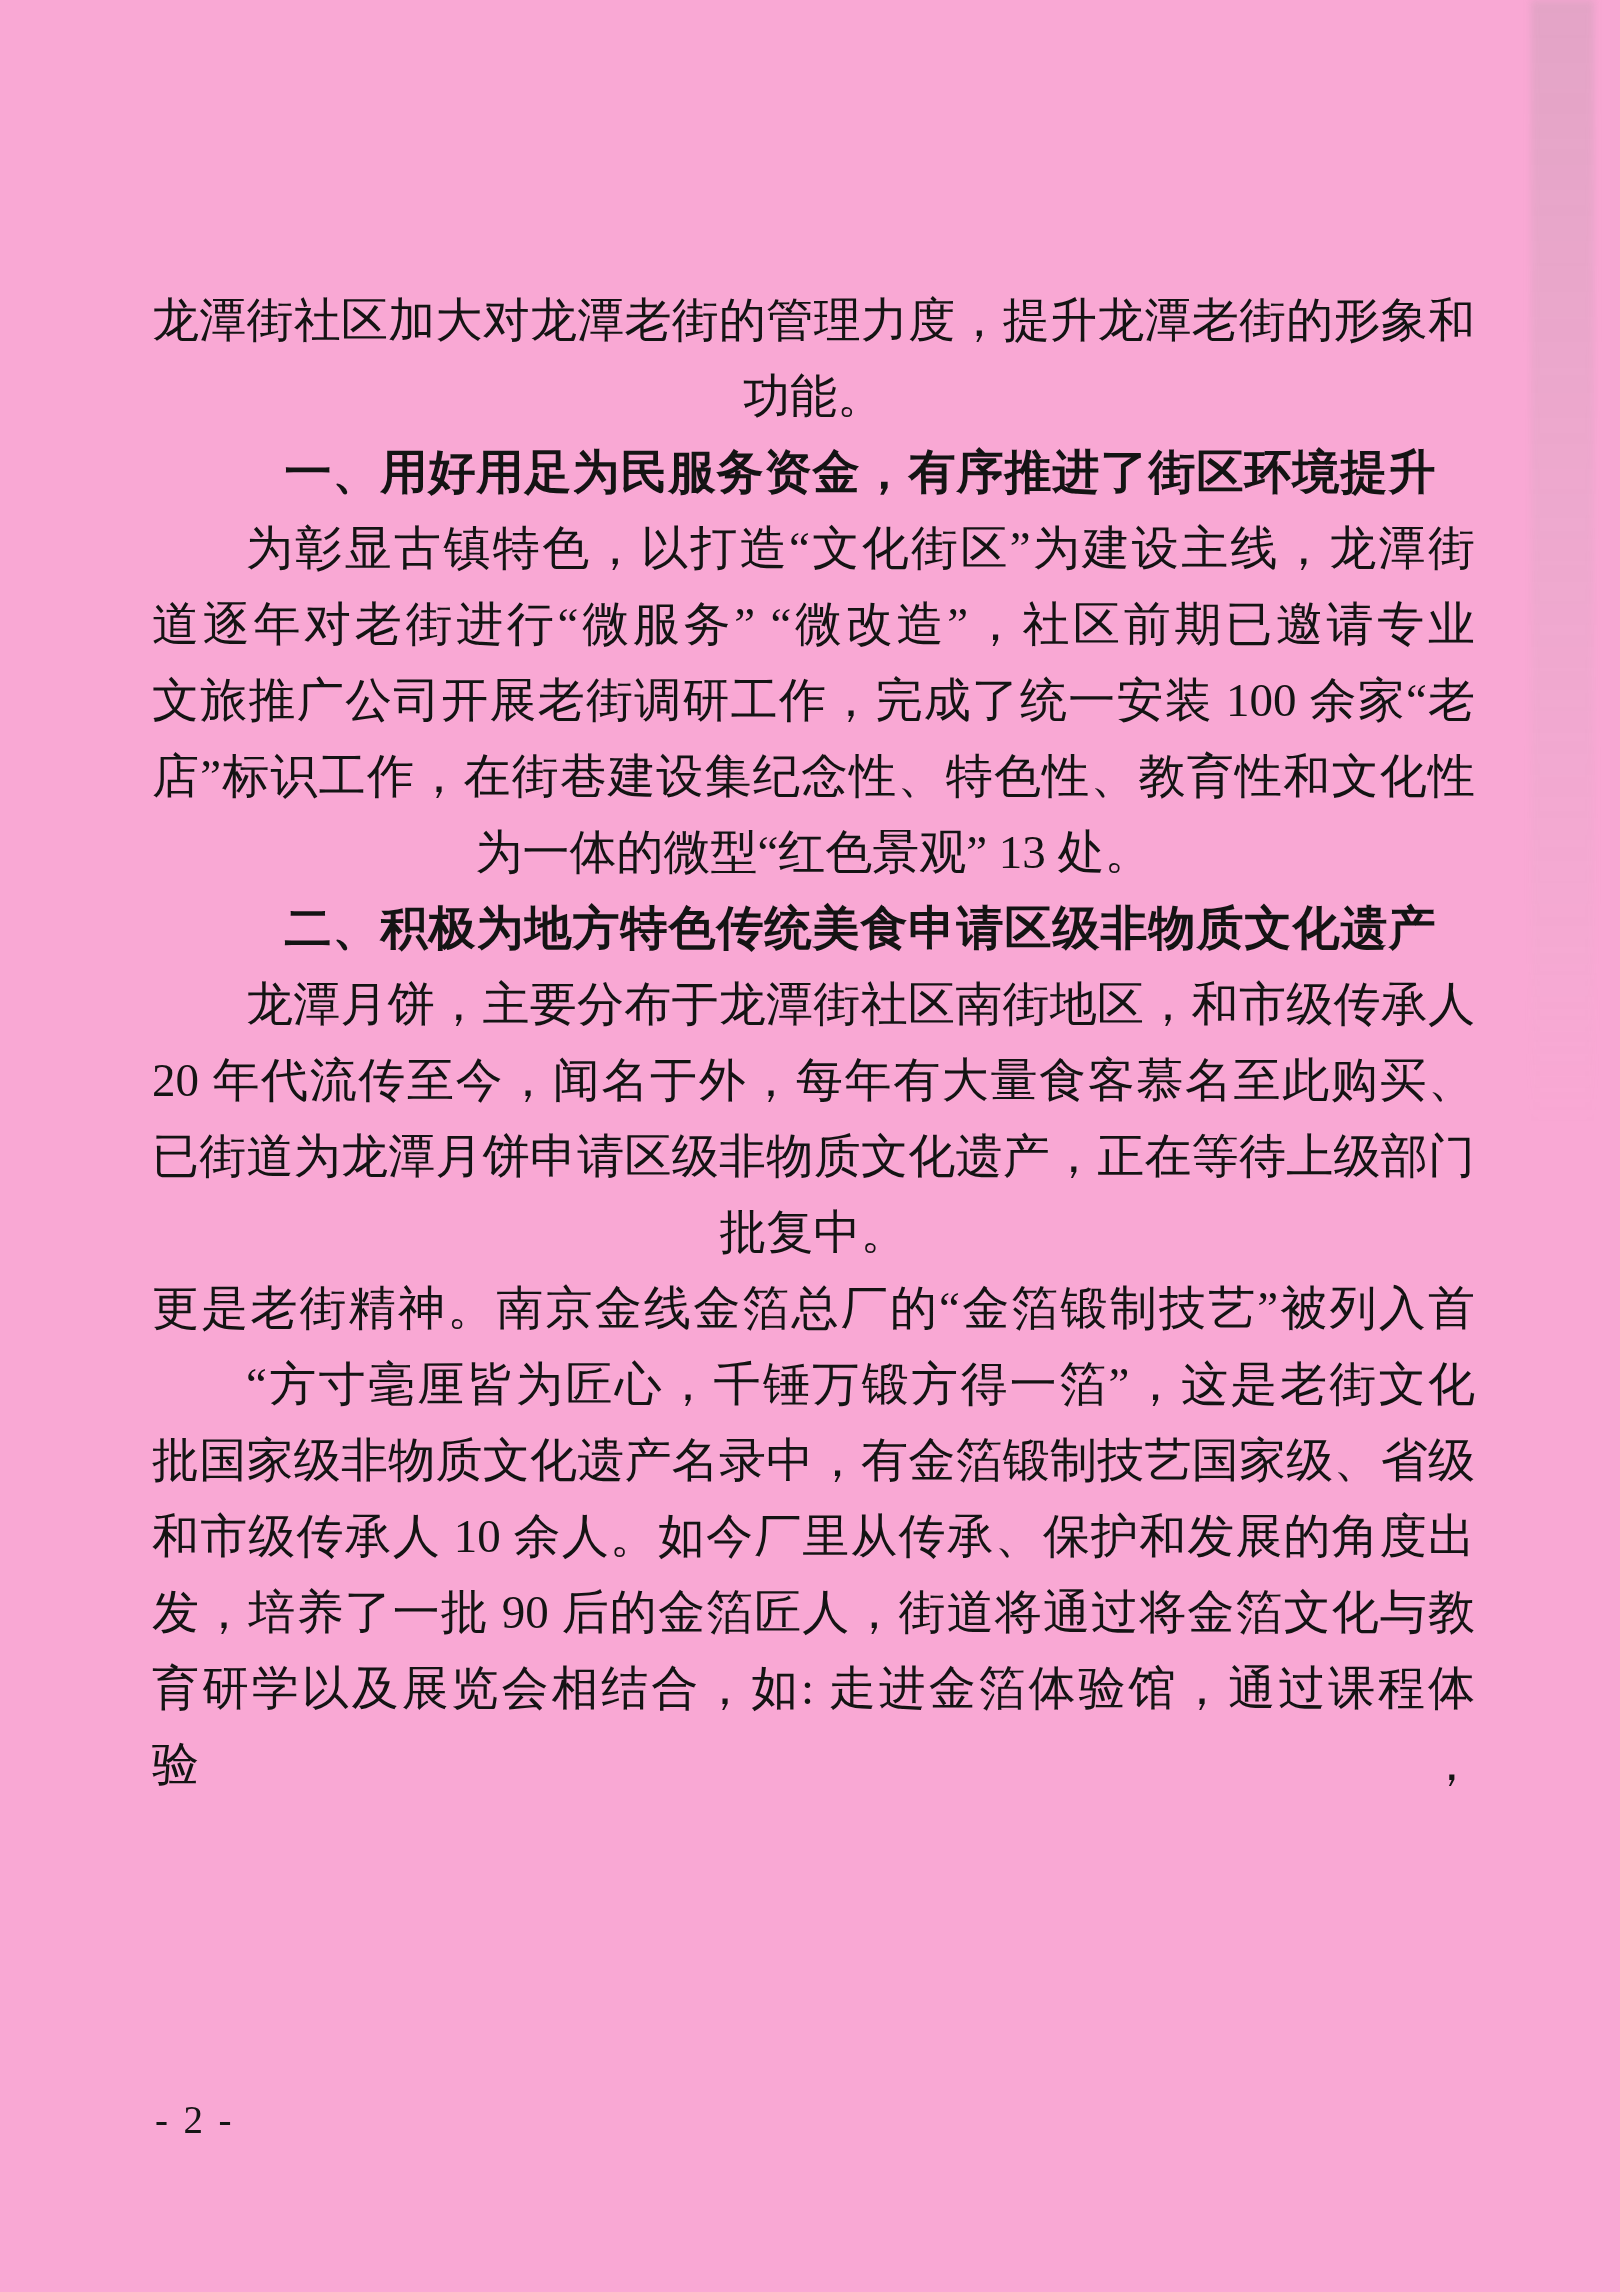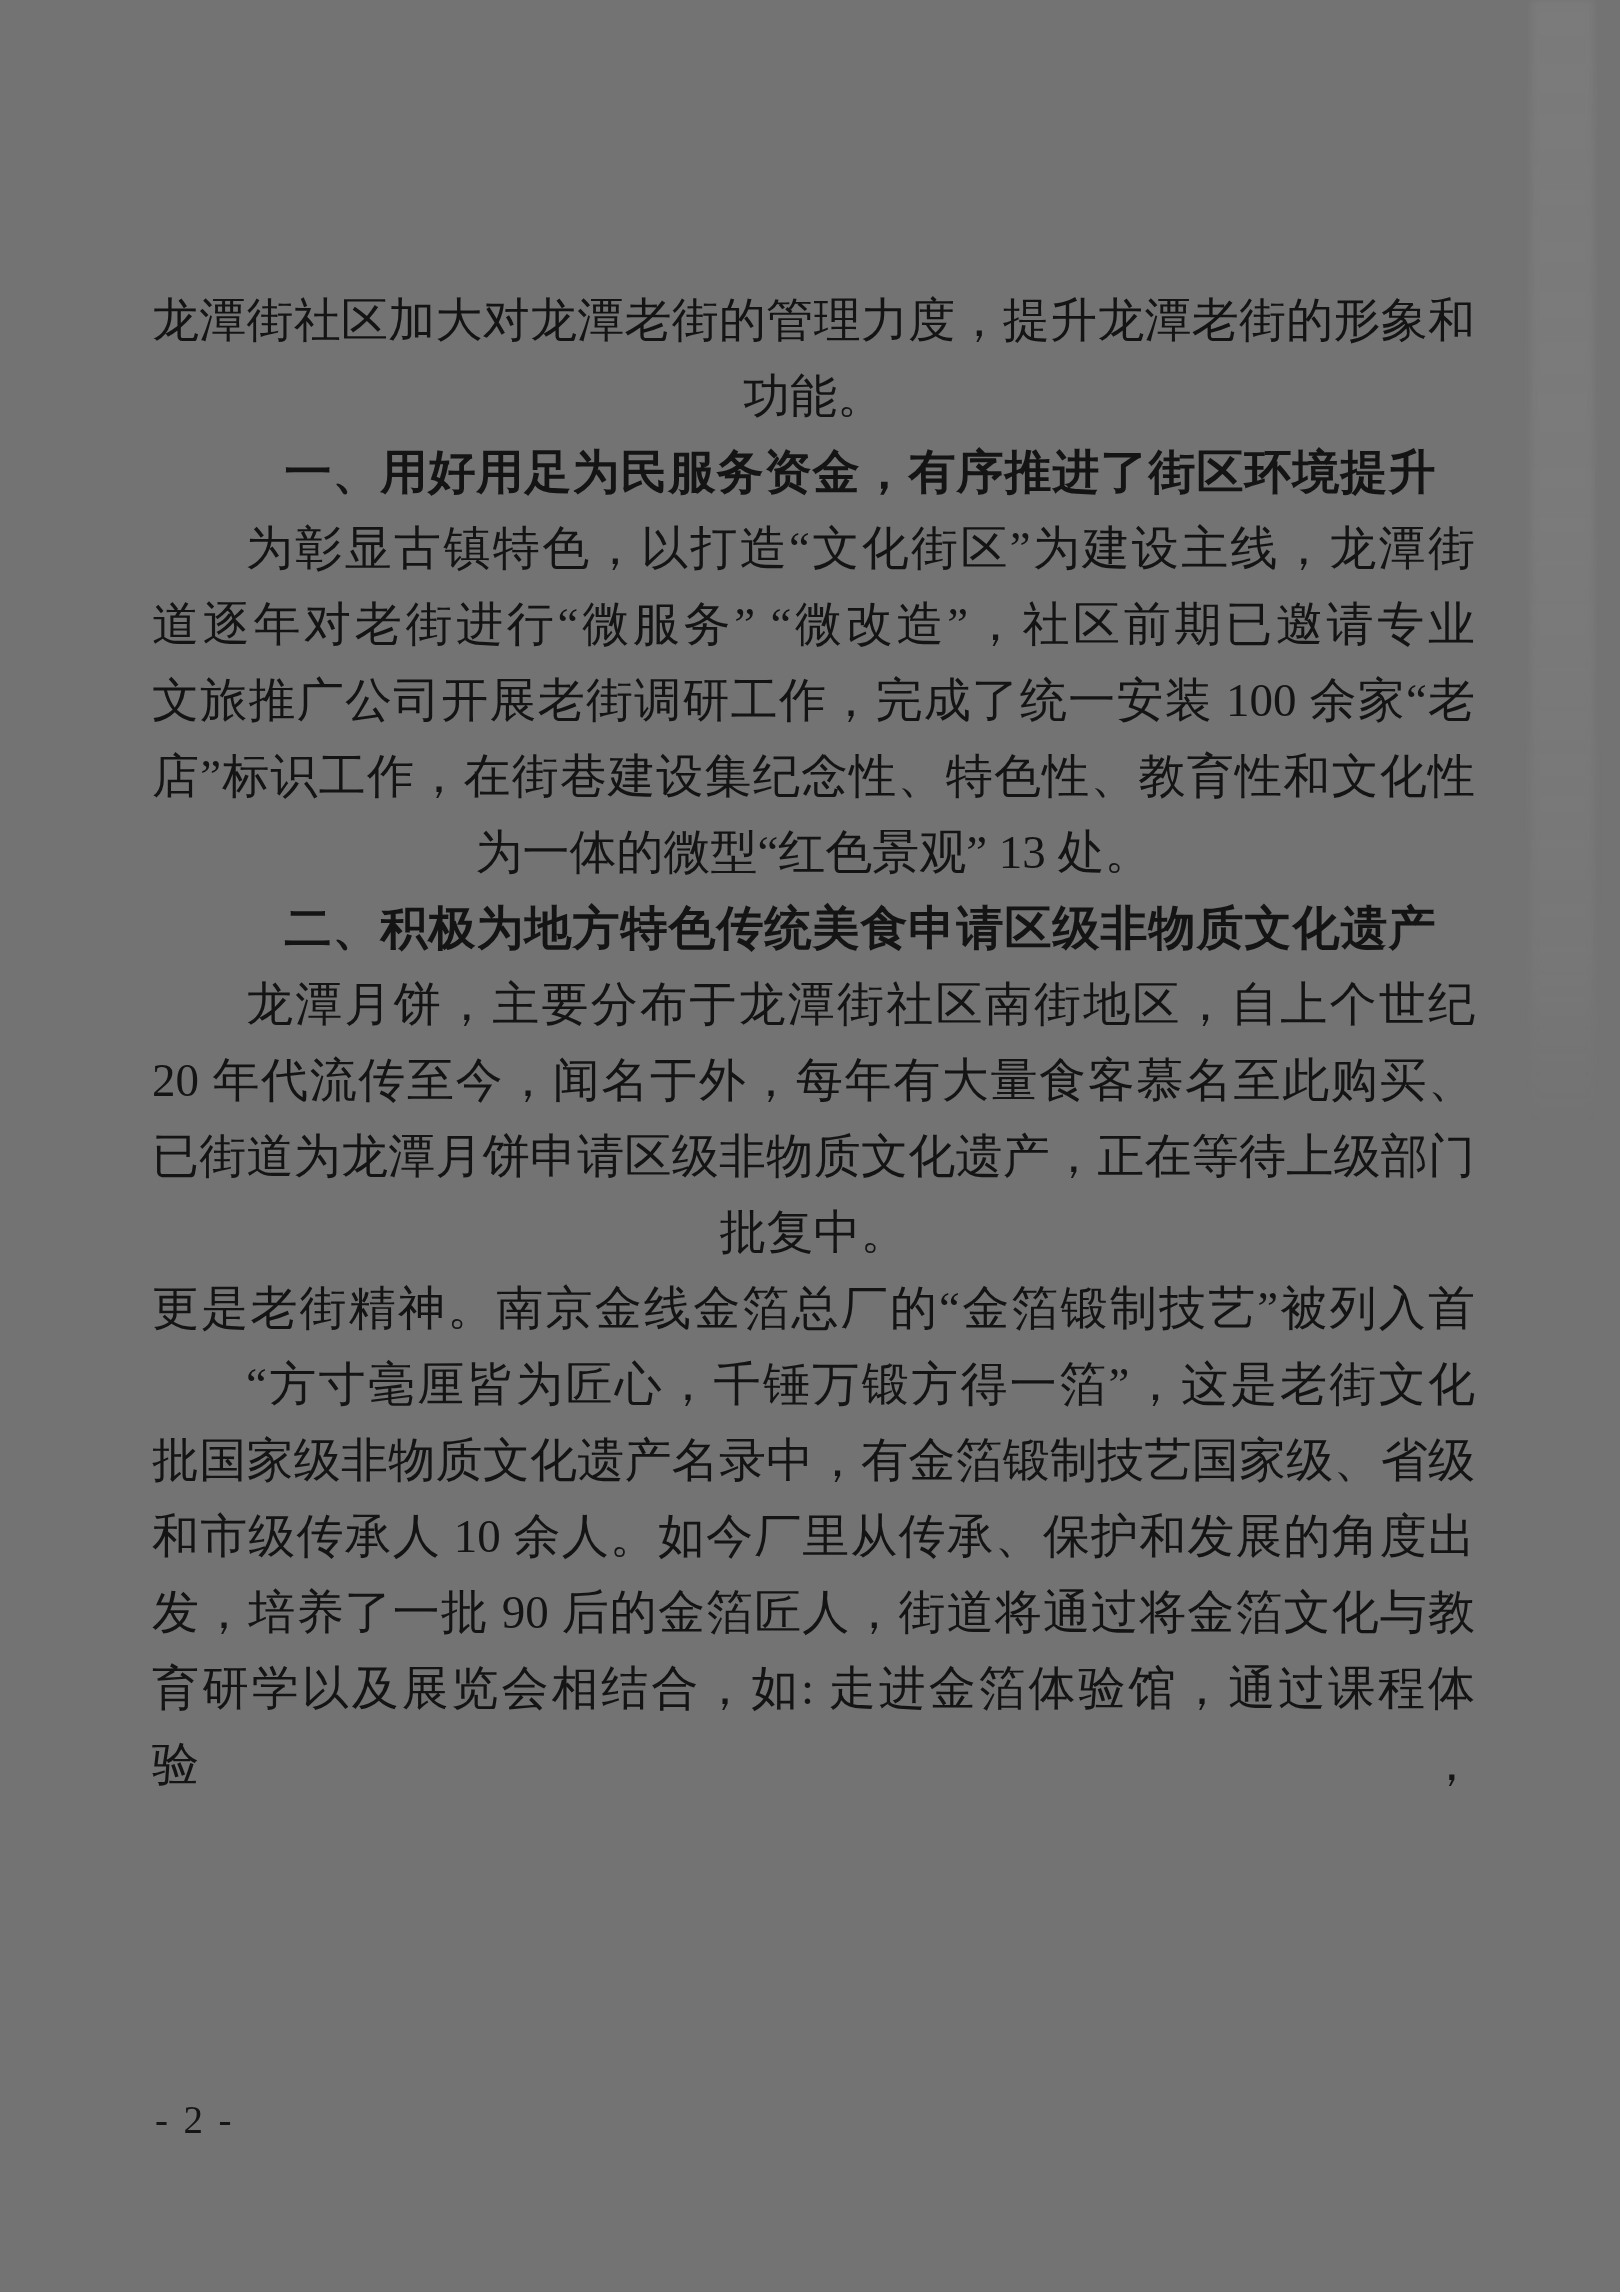--- a/index.html
+++ b/index.html
@@ -4,21 +4,21 @@
 <style>
   html, body {
     margin: 0;
     padding: 0;
     background: #e9e9e9;
   }
   .page {
     position: relative;
     width: 1620px;
     height: 2293px;
-    background: #737373;
+    background: #f9a8d4;
     overflow: hidden;
     color: #141414;
     font-family: "Liberation Serif", "DejaVu Serif", serif;
   }
   .content {
     position: absolute;
     left: 152px;
     top: 282px;
     width: 1323px;
   }
@@ -74,21 +74,21 @@
   <div class="content">
     <div class="ln j">龙潭街社区加大对龙潭老街的管理力度，提升龙潭老街的形象和</div>
     <div class="ln">功能。</div>
     <div class="ln ind hd">一、用好用足为民服务资金，有序推进了街区环境提升</div>
     <div class="ln ind j">为彰显古镇特色，以打造“文化街区”为建设主线，龙潭街</div>
     <div class="ln j">道逐年对老街进行“微服务” “微改造”，社区前期已邀请专业</div>
     <div class="ln j">文旅推广公司开展老街调研工作，完成了统一安装 100 余家“老</div>
     <div class="ln j">店”标识工作，在街巷建设集纪念性、特色性、教育性和文化性</div>
     <div class="ln">为一体的微型“红色景观” 13 处。</div>
     <div class="ln ind hd">二、积极为地方特色传统美食申请区级非物质文化遗产</div>
-    <div class="ln ind j">龙潭月饼，主要分布于龙潭街社区南街地区，自上个世纪</div>
+    <div class="ln ind j">龙潭月饼，主要分布于龙潭街社区南街地区，和市级传承人</div>
     <div class="ln j">20 年代流传至今，闻名于外，每年有大量食客慕名至此购买、</div>
     <div class="ln j">已街道为龙潭月饼申请区级非物质文化遗产，正在等待上级部门</div>
     <div class="ln">批复中。</div>
     <div class="ln j">更是老街精神。南京金线金箔总厂的“金箔锻制技艺”被列入首</div>
     <div class="ln ind j">“方寸毫厘皆为匠心，千锤万锻方得一箔”，这是老街文化</div>
     <div class="ln j">批国家级非物质文化遗产名录中，有金箔锻制技艺国家级、省级</div>
     <div class="ln j">和市级传承人 10 余人。如今厂里从传承、保护和发展的角度出</div>
     <div class="ln j">发，培养了一批 90 后的金箔匠人，街道将通过将金箔文化与教</div>
     <div class="ln j">育研学以及展览会相结合，如: 走进金箔体验馆，通过课程体验，</div>
   </div>

